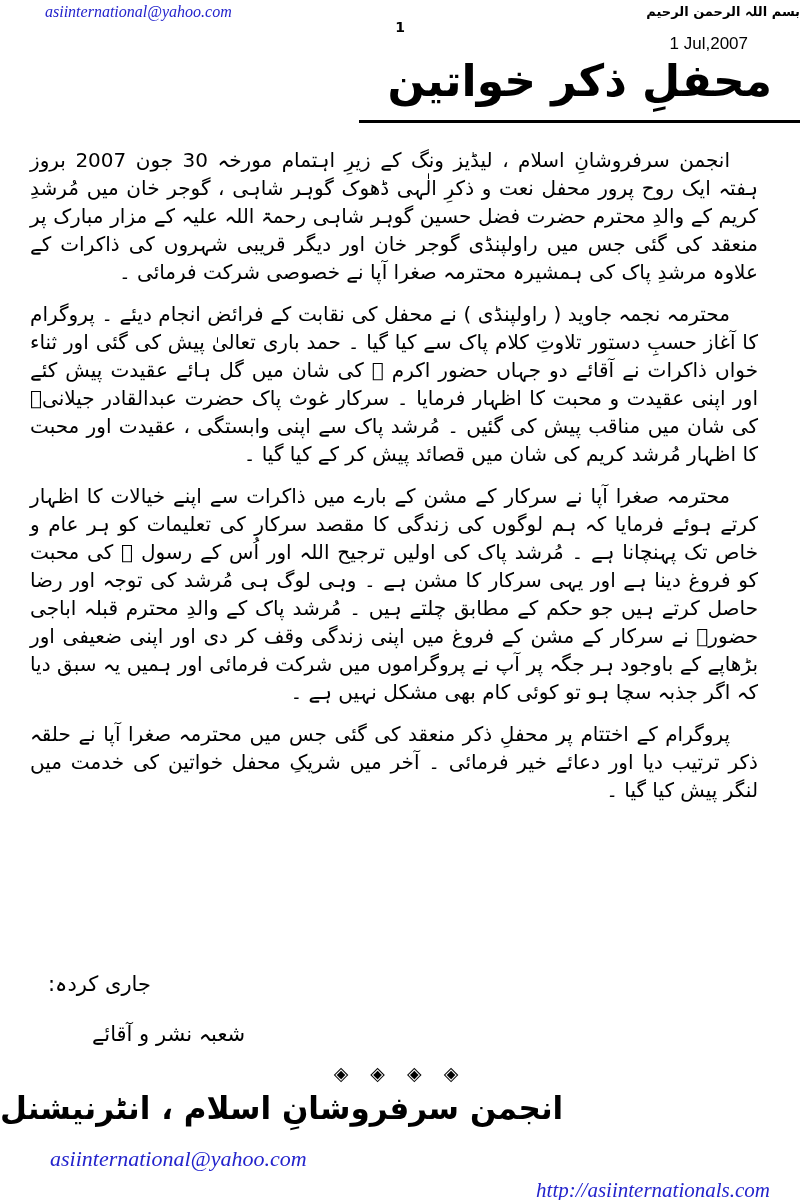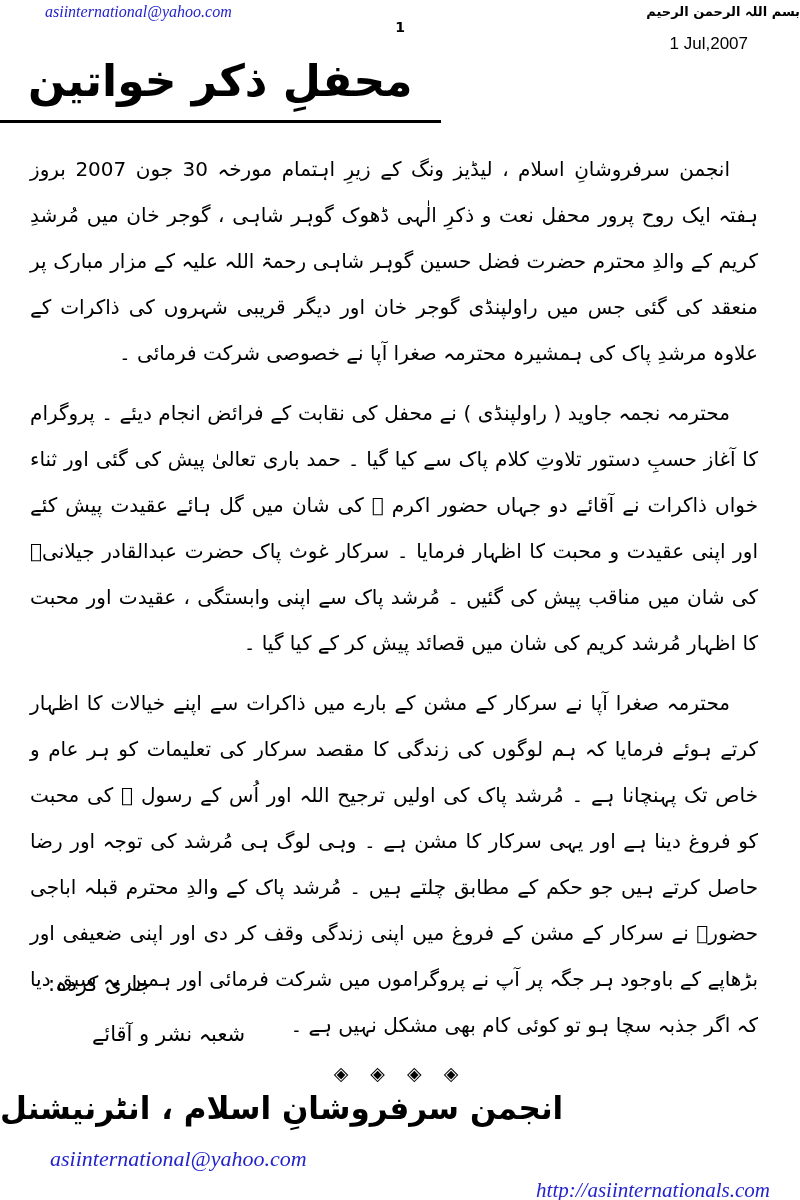--- a/index.html
+++ b/index.html
@@ -33,40 +33,40 @@
     font-weight:bold;
   }
   .date{
     position:absolute;top:34px;right:52px;
     font-size:17px;
     font-family:"Liberation Sans","DejaVu Sans",sans-serif;
   }
   
   .title-wrap{
     position:absolute;top:48px;left:0;width:800px;
-    text-align:left;
+    text-align:right;
     direction:rtl;
   }
   .title{
     display:inline-block;
     font-size:44px;
     font-weight:bold;
     line-height:1.5;
     padding:0 28px 6px 28px;
     border-bottom:3px solid #000;
   }
   
   .doc-body{
     position:absolute;top:146px;right:42px;left:30px;
     direction:rtl;
   }
   .doc-body p{
     margin:0 0 14px 0;
     font-size:20px;
-    line-height:46px;
+    line-height:28px;
     text-align:justify;
     text-indent:28px;
   }
   
   .issued{
     position:absolute;top:972px;left:48px;
     direction:rtl;
     font-size:21px;
   }
   .department{
@@ -115,20 +115,21 @@
 <div class="date">1 Jul,2007</div>
 
 <div class="title-wrap">
   <span class="title">محفلِ ذکر خواتین</span>
 </div>
 
 <div class="doc-body">
   <p>انجمن سرفروشانِ اسلام ، لیڈیز ونگ کے زیرِ اہتمام مورخہ 30 جون 2007 بروز ہفتہ ایک روح پرور محفل نعت و ذکرِ الٰہی ڈھوک گوہر شاہی ، گوجر خان میں مُرشدِ کریم کے والدِ محترم حضرت فضل حسین گوہر شاہی رحمۃ اللہ علیہ کے مزار مبارک پر منعقد کی گئی جس میں راولپنڈی گوجر خان اور دیگر قریبی شہروں کی ذاکرات کے علاوہ مرشدِ پاک کی ہمشیرہ محترمہ صغرا آپا نے خصوصی شرکت فرمائی ۔</p>
   <p>محترمہ نجمہ جاوید ( راولپنڈی ) نے محفل کی نقابت کے فرائض انجام دیئے ۔ پروگرام کا آغاز حسبِ دستور تلاوتِ کلام پاک سے کیا گیا ۔ حمد باری تعالیٰ پیش کی گئی اور ثناء خواں ذاکرات نے آقائے دو جہاں حضور اکرم ﷺ کی شان میں گل ہائے عقیدت پیش کئے اور اپنی عقیدت و محبت کا اظہار فرمایا ۔ سرکار غوث پاک حضرت عبدالقادر جیلانیؒ کی شان میں مناقب پیش کی گئیں ۔ مُرشد پاک سے اپنی وابستگی ، عقیدت اور محبت کا اظہار مُرشد کریم کی شان میں قصائد پیش کر کے کیا گیا ۔</p>
   <p>محترمہ صغرا آپا نے سرکار کے مشن کے بارے میں ذاکرات سے اپنے خیالات کا اظہار کرتے ہوئے فرمایا کہ ہم لوگوں کی زندگی کا مقصد سرکار کی تعلیمات کو ہر عام و خاص تک پہنچانا ہے ۔ مُرشد پاک کی اولیں ترجیح اللہ اور اُس کے رسول ﷺ کی محبت کو فروغ دینا ہے اور یہی سرکار کا مشن ہے ۔ وہی لوگ ہی مُرشد کی توجہ اور رضا حاصل کرتے ہیں جو حکم کے مطابق چلتے ہیں ۔ مُرشد پاک کے والدِ محترم قبلہ اباجی حضورؒ نے سرکار کے مشن کے فروغ میں اپنی زندگی وقف کر دی اور اپنی ضعیفی اور بڑھاپے کے باوجود ہر جگہ پر آپ نے پروگراموں میں شرکت فرمائی اور ہمیں یہ سبق دیا کہ اگر جذبہ سچا ہو تو کوئی کام بھی مشکل نہیں ہے ۔</p>
+  <p>پروگرام کے اختتام پر محفلِ ذکر منعقد کی گئی جس میں محترمہ صغرا آپا نے حلقہ ذکر ترتیب دیا اور دعائے خیر فرمائی ۔ آخر میں شریکِ محفل خواتین کی خدمت میں لنگر پیش کیا گیا ۔</p>
 </div>
 
 <div class="issued">جاری کردہ:</div>
 
 <div class="department">شعبہ نشر و آقائے</div>
 
 <div class="ornaments">◈ ◈ ◈ ◈</div>
 
 <div class="org-name">انجمن سرفروشانِ اسلام ، انٹرنیشنل</div>
 

